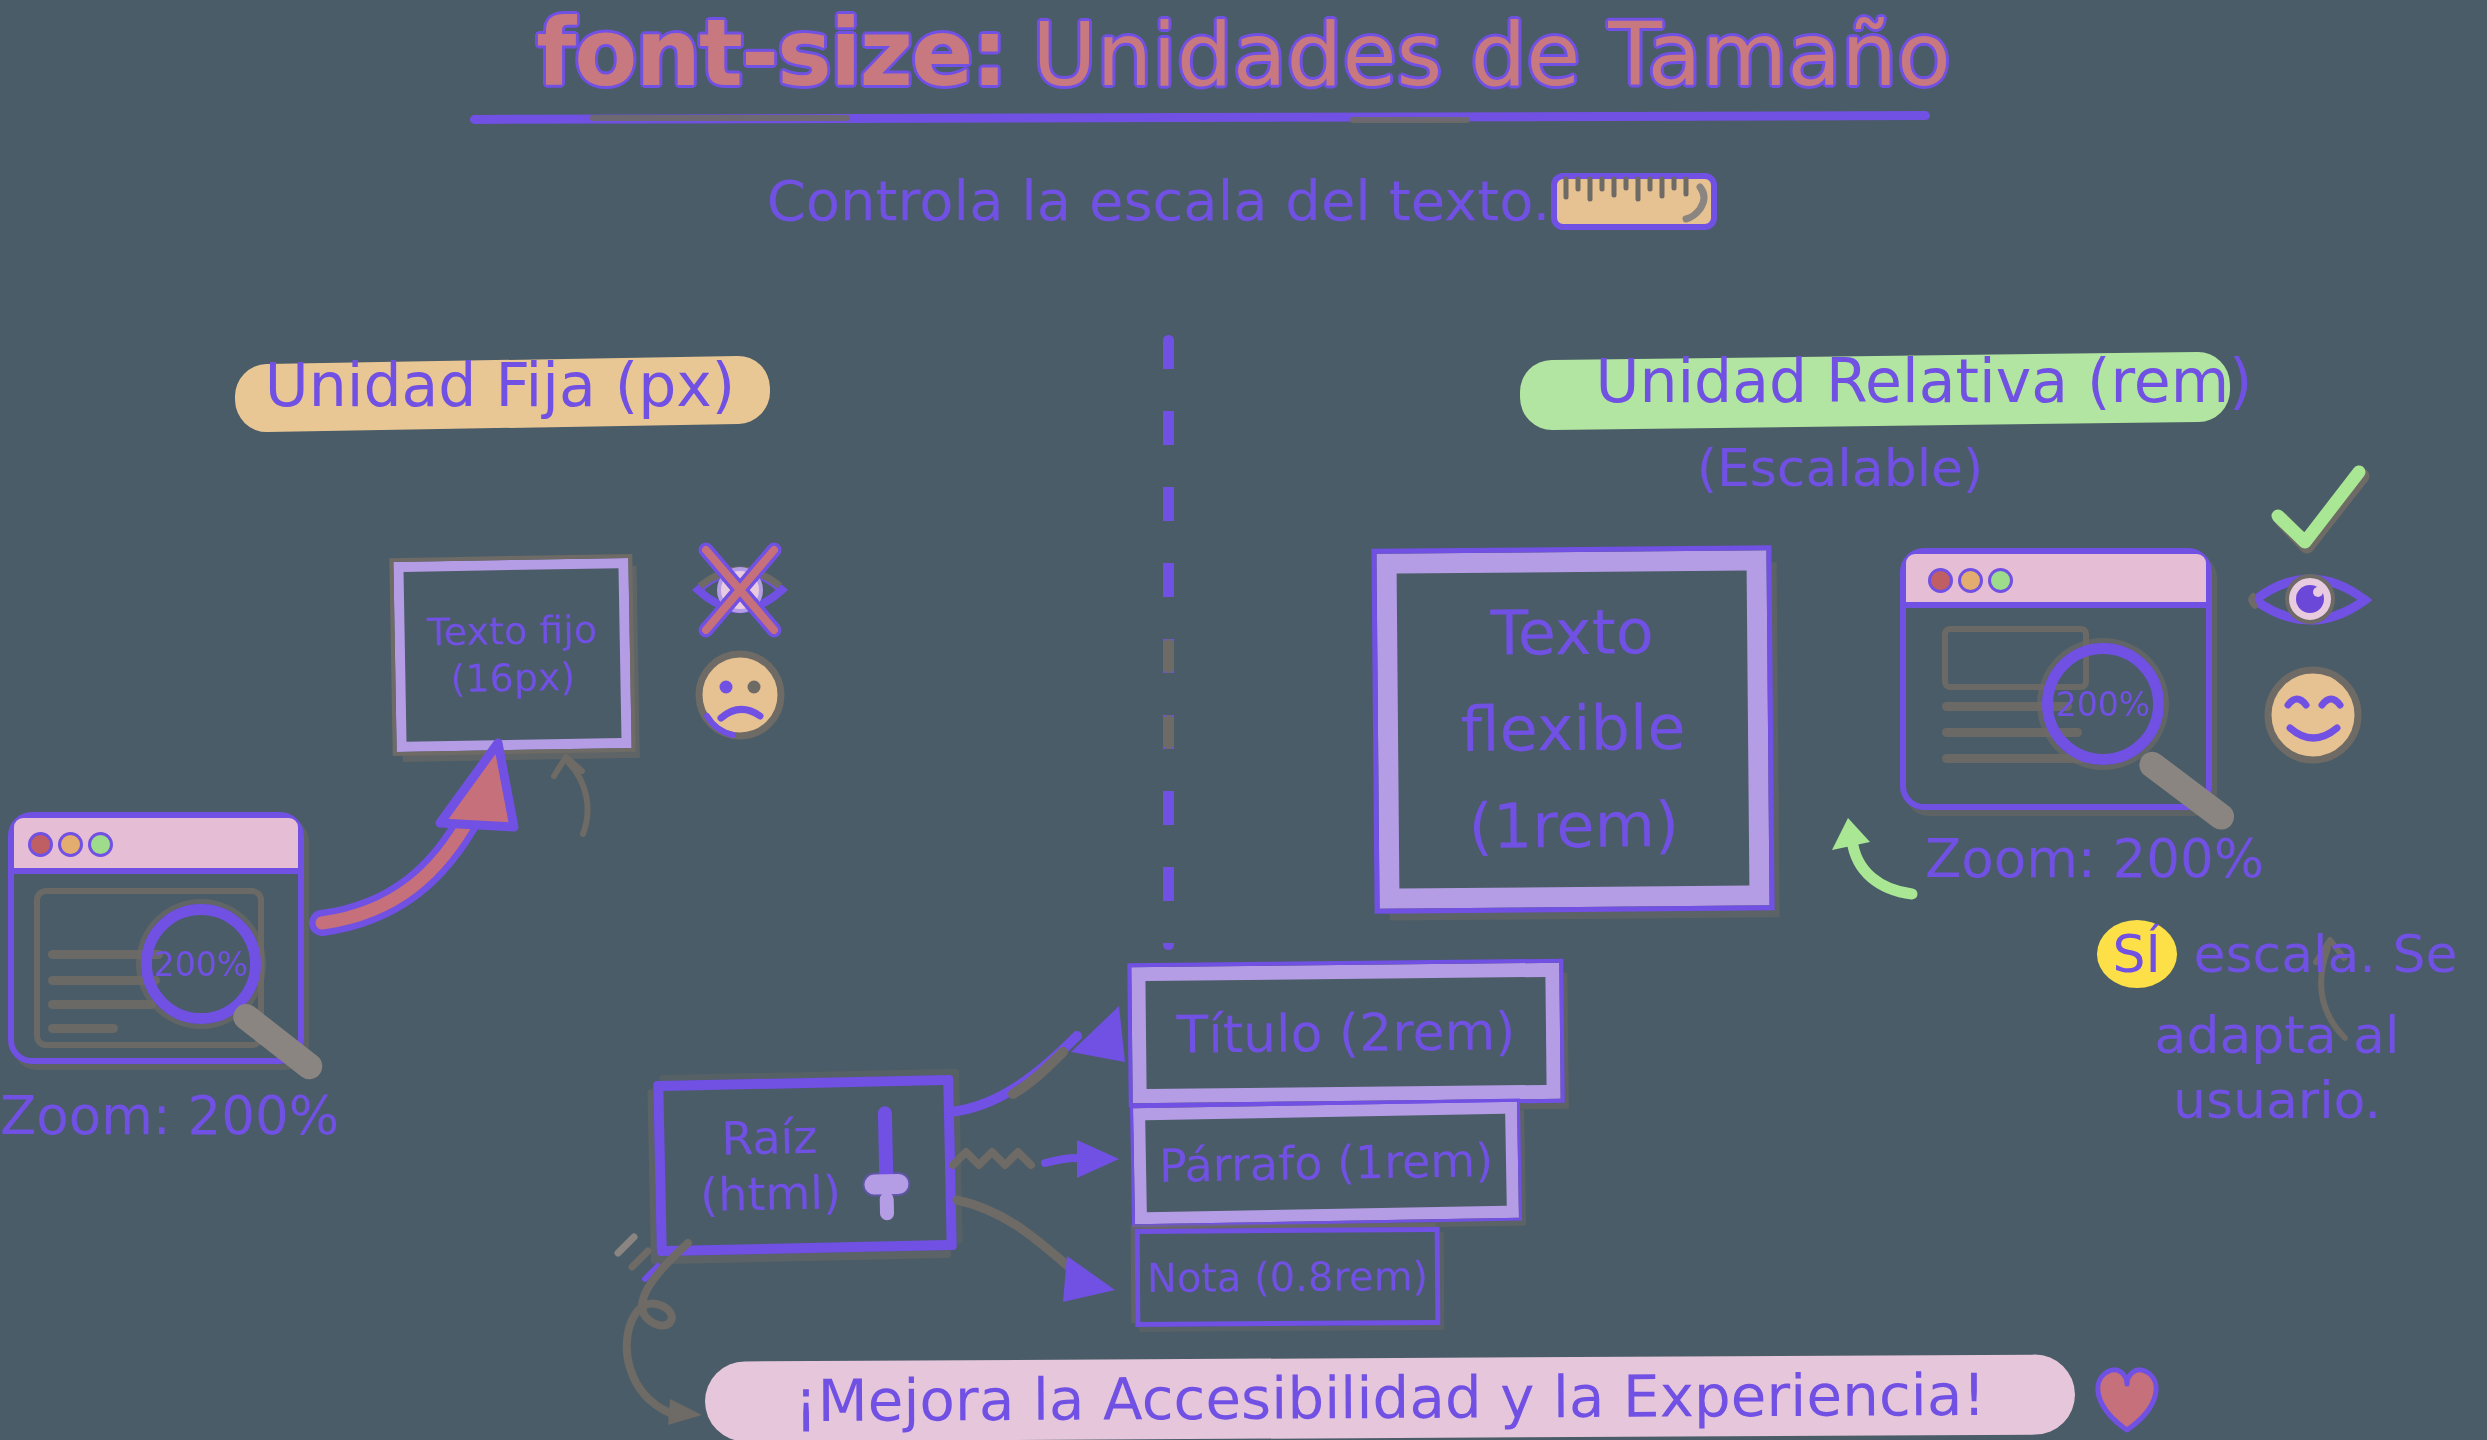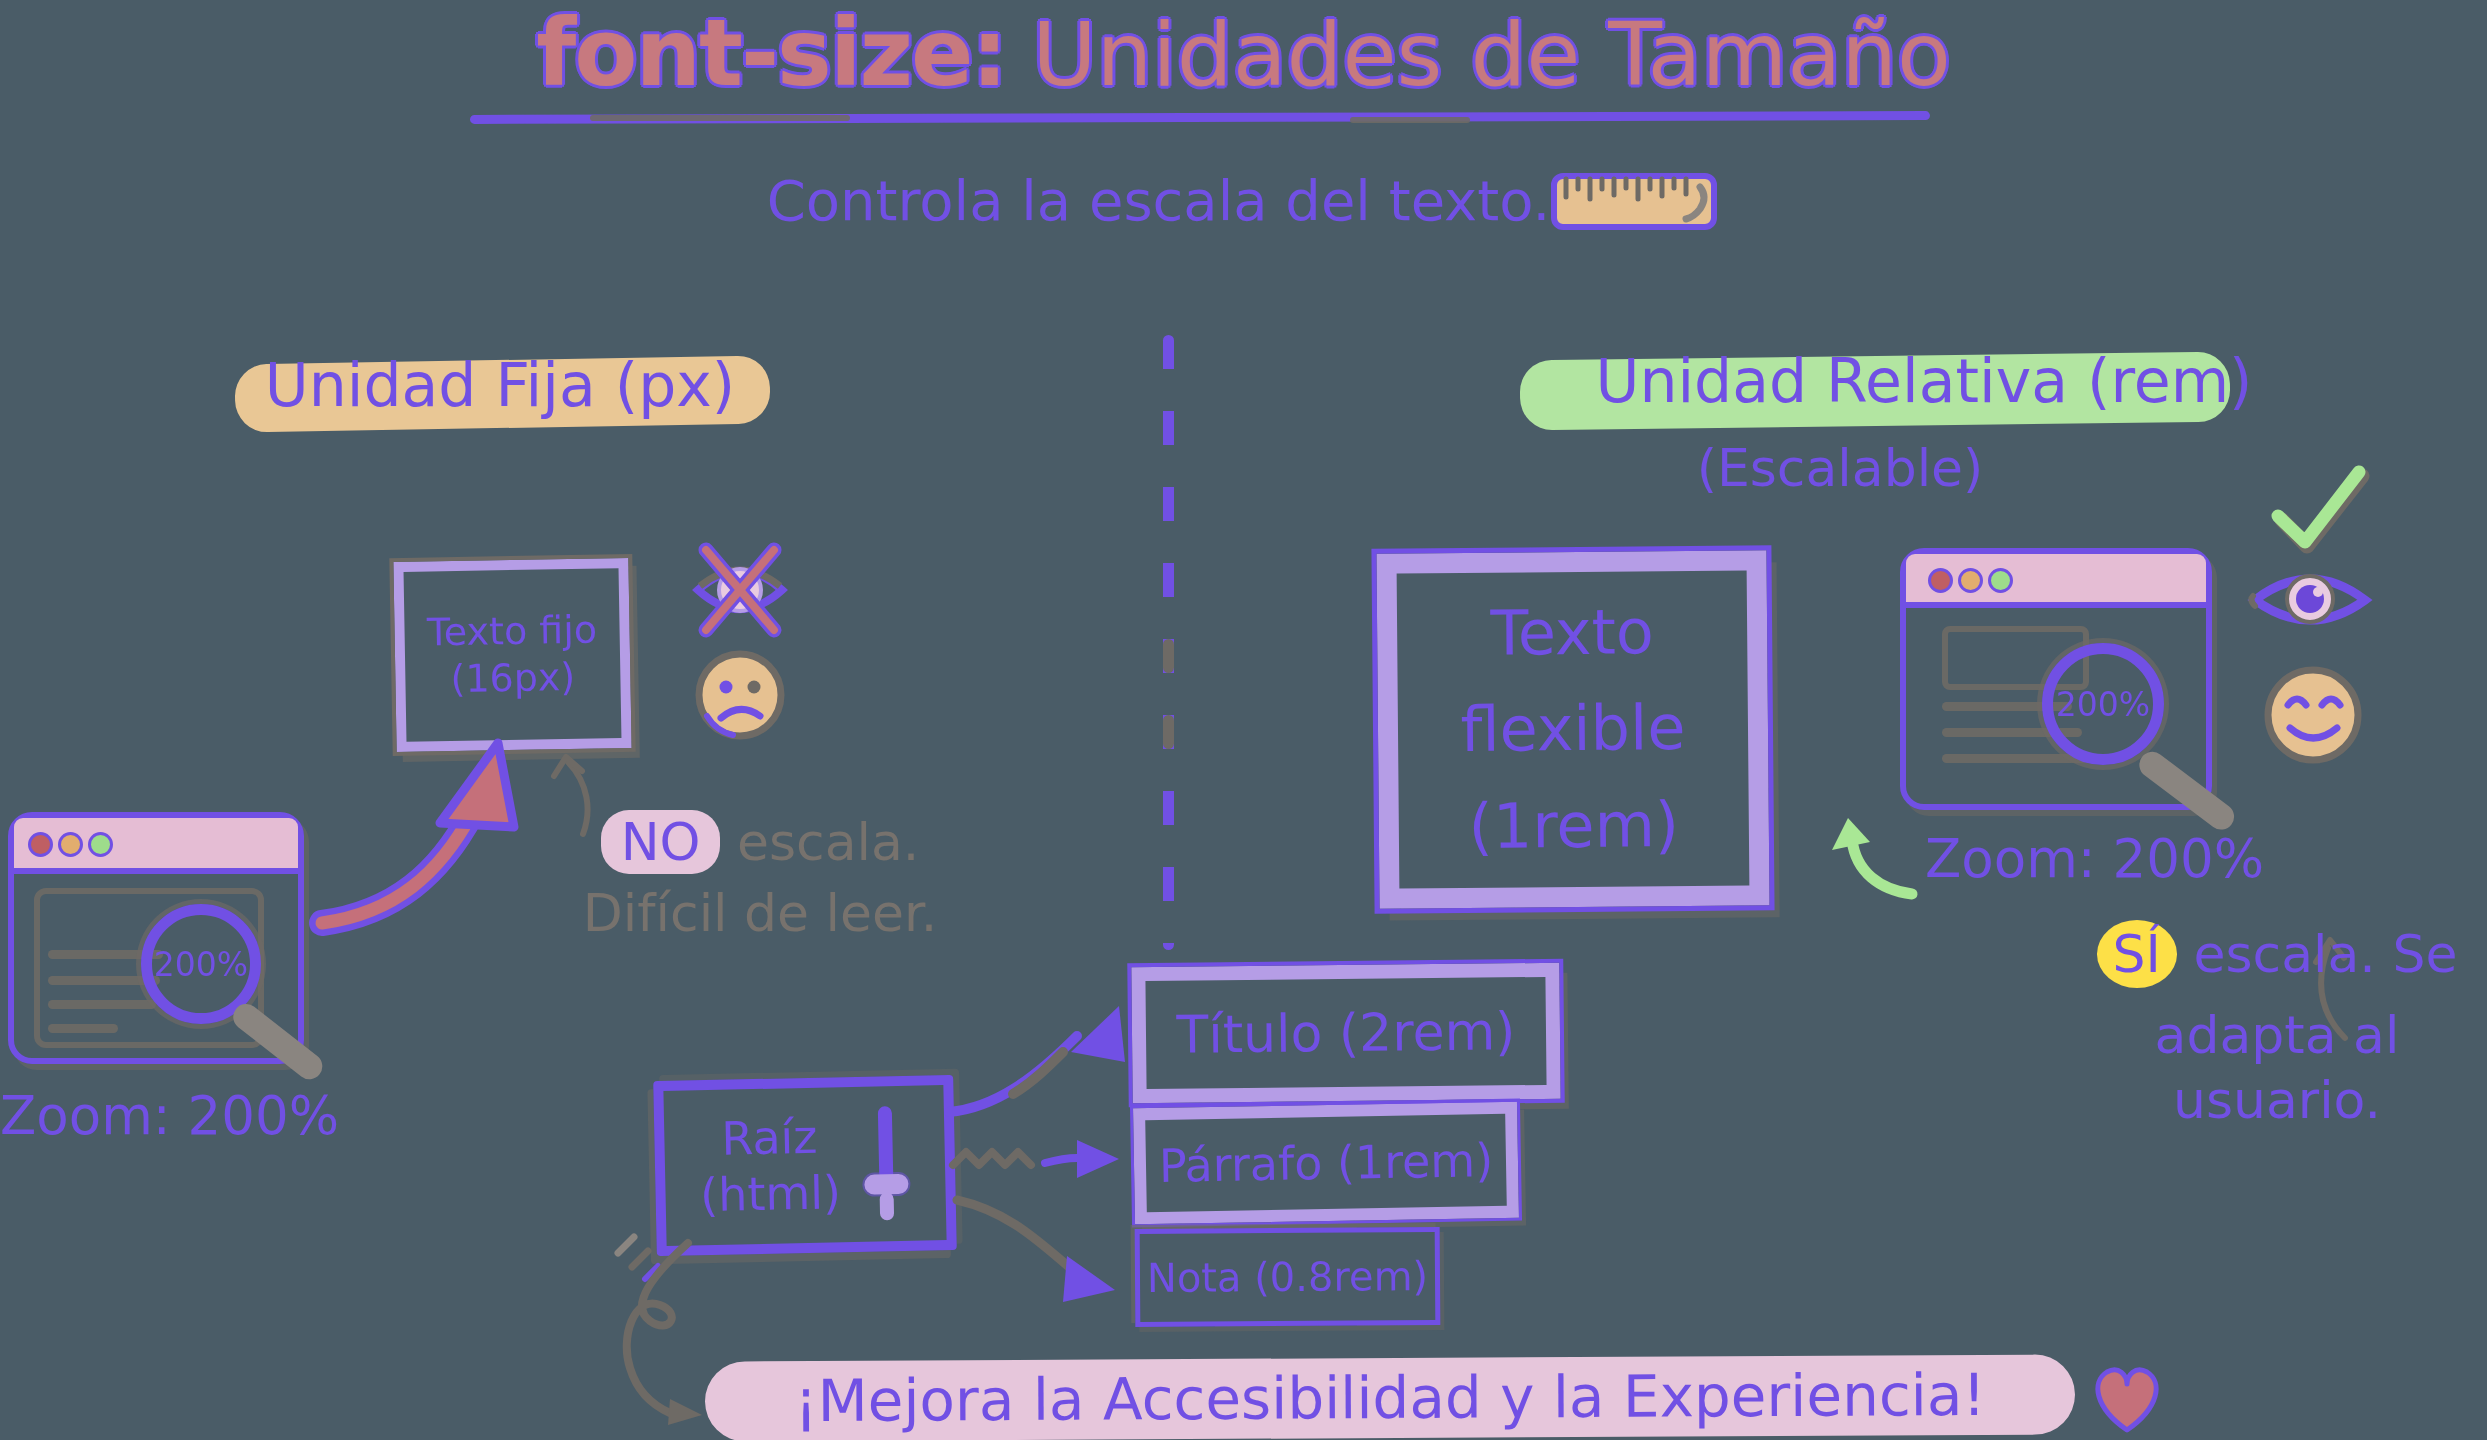--- a/index.html
+++ b/index.html
@@ -144,26 +144,20 @@
   </svg>
 
   <svg class="abs" style="left:693px;top:646px;" width="94" height="96" viewBox="0 0 94 96">
     <circle cx="47" cy="49" r="41" fill="#E6C191" stroke="#6E6A65" stroke-width="7"></circle>
     <path d="M14 70 A41 41 0 0 0 40 89" fill="none" stroke="#7150E4" stroke-width="6" stroke-linecap="round"></path>
     <circle cx="33" cy="41" r="6.5" fill="#7150E4"></circle>
     <circle cx="61" cy="41" r="6.5" fill="#6E6A65"></circle>
     <path d="M28 72 Q47 56 67 70" fill="none" stroke="#7150E4" stroke-width="7" stroke-linecap="round"></path>
   </svg>
 
-  <div class="abs note" style="left:545px;top:810px;width:430px;">
-    <div>
-      <span class="pill-pink">NO</span><span class="gray-t"> escala.</span>
-    </div>
-    <div class="gray-t" style="margin-top:6px;">Difícil de leer.</div>
-  </div>
 
   <svg class="abs" style="left:520px;top:748px;" width="90" height="95" viewBox="0 0 90 95">
     <path d="M63 86 C72 62 68 35 48 14" fill="none" stroke="#6E6A65" stroke-width="6" stroke-linecap="round"></path>
     <path d="M34 28 L46 9 L62 23" fill="none" stroke="#6E6A65" stroke-width="6" stroke-linecap="round" stroke-linejoin="round"></path>
   </svg>
 
   <svg class="abs" style="left:300px;top:715px;" width="310" height="230" viewBox="0 0 310 230">
     <path d="M22 208 C95 198 140 158 172 98" fill="none" stroke="#7150E4" stroke-width="26" stroke-linecap="round"></path>
     <path d="M22 208 C95 198 140 158 172 98" fill="none" stroke="#C5707A" stroke-width="13" stroke-linecap="round"></path>
     <polygon points="140,108 198,28 214,112" fill="#C5707A" stroke="#7150E4" stroke-width="9" stroke-linejoin="round"></polygon>

